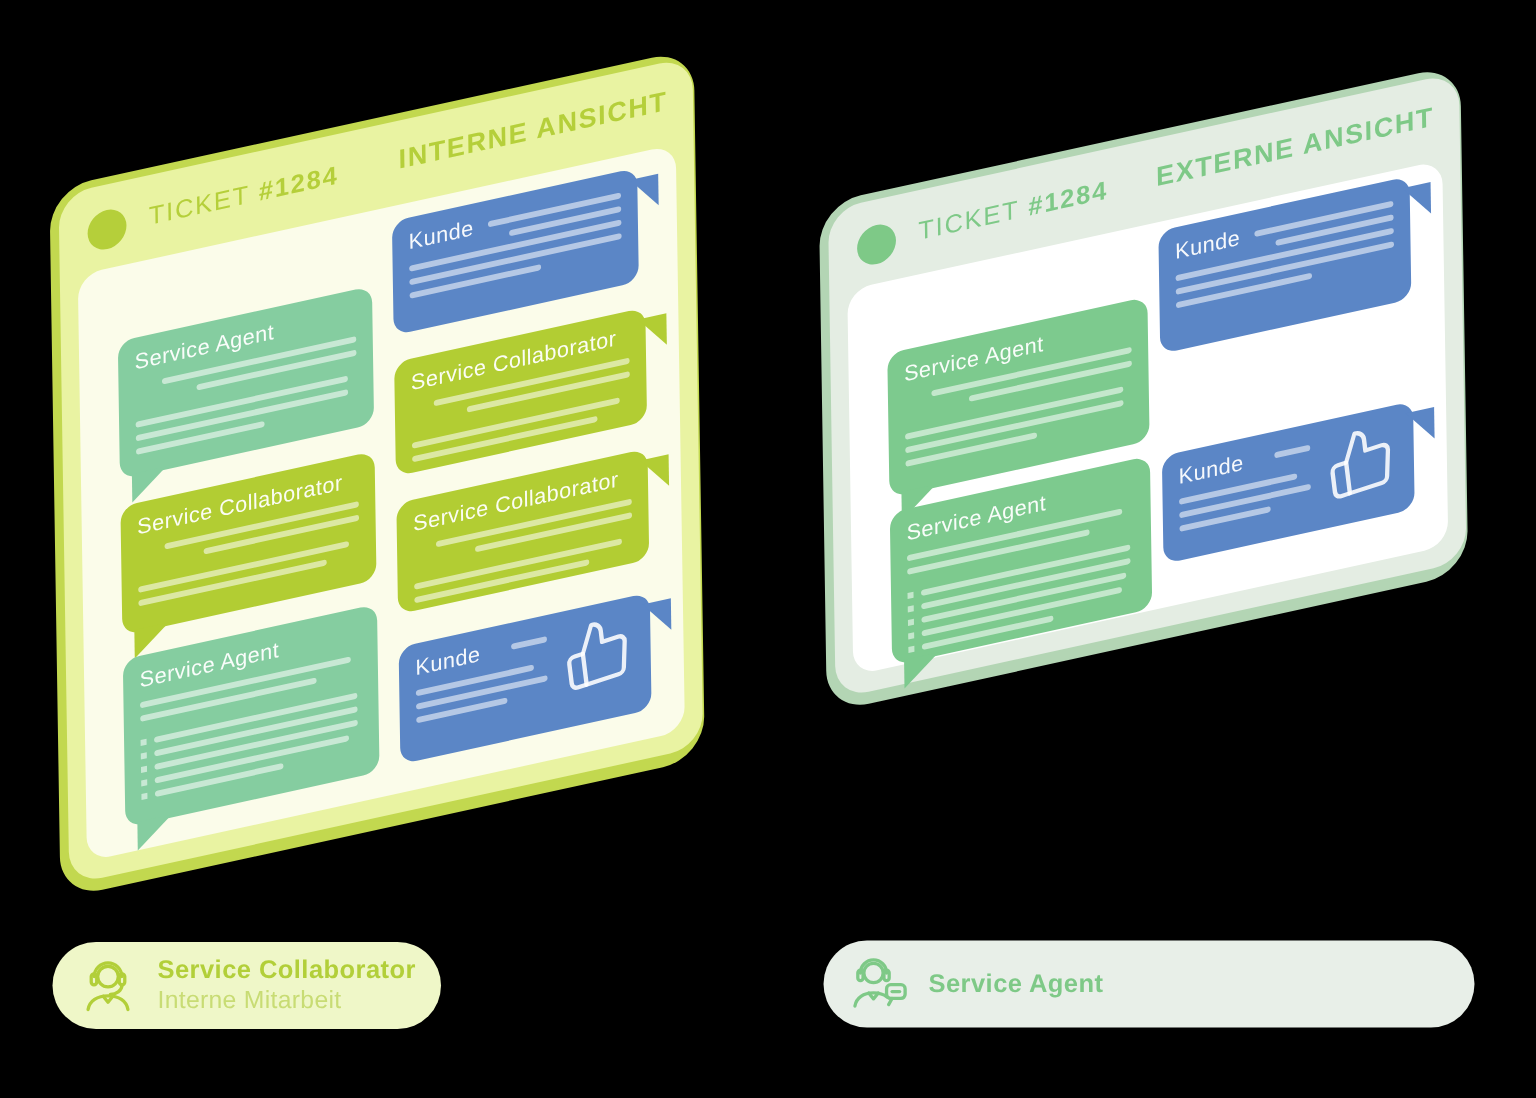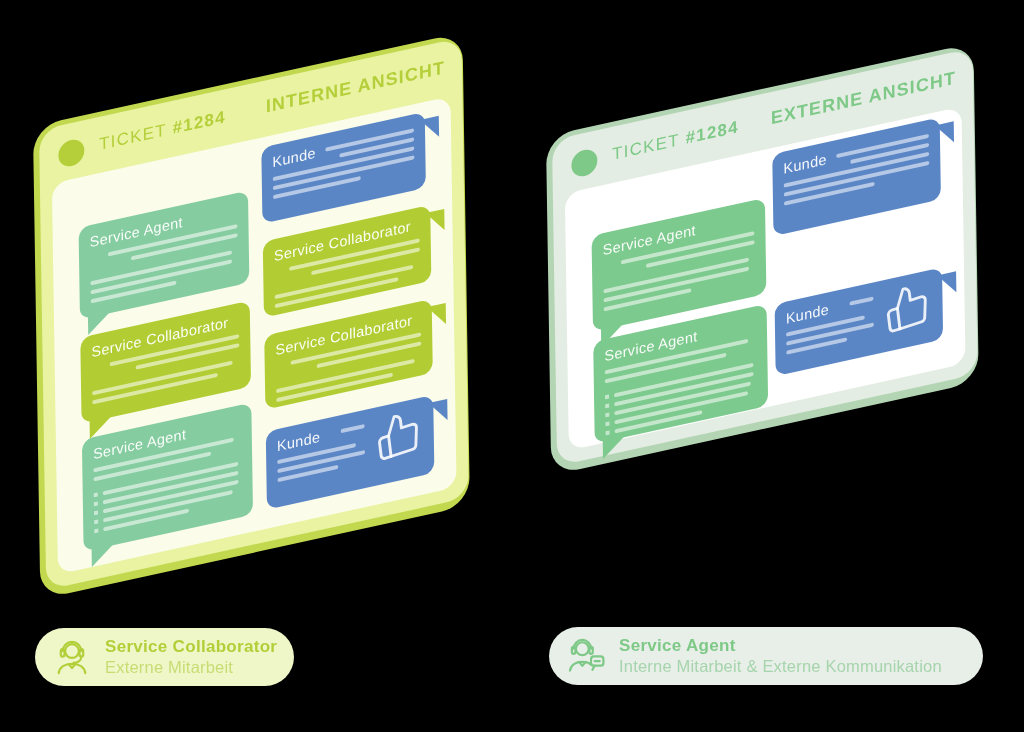--- a/index.html
+++ b/index.html
@@ -349,37 +349,36 @@
         <path d="M14 17.5a10 10 0 0 1 20 0"></path>
         <rect x="11.8" y="15.5" width="4" height="8" rx="2"></rect>
         <rect x="32.2" y="15.5" width="4" height="8" rx="2"></rect>
         <path d="M34.2 23.5c0 4.5-4.5 7-8.5 7"></path>
         <path d="M9.5 41.5c1-6.5 6.8-10 14.5-10s13.5 3.5 14.5 10"></path>
         <path d="M20.5 31.8l3.5 4.4 3.5-4.4"></path>
       </svg>
     </span>
     <span class="legend-text">
       <span class="legend-title">Service Collaborator</span>
-      <span class="legend-sub">Externe Mitarbeit</span>
+      <span class="legend-sub">Interne Mitarbeit</span>
     </span>
   </div>
 
   <div class="legend legend-right" style="--bg: #e8efe8; --accent: #7ec987; --sub: #a6d4ac;">
     <span class="legend-icon">
       <svg viewBox="0 0 48 48" fill="none" stroke="currentColor" stroke-width="2.4" stroke-linecap="round" stroke-linejoin="round">
         <circle cx="20" cy="16" r="7"></circle>
         <path d="M10.5 16a9.5 9.5 0 0 1 19 0"></path>
         <rect x="8.6" y="14" width="3.8" height="7.6" rx="1.9"></rect>
         <rect x="27.6" y="14" width="3.8" height="7.6" rx="1.9"></rect>
         <path d="M6.5 40c1-6 6.2-9.5 13.5-9.5 4 0 7.4 1 9.8 3"></path>
         <path d="M16.5 30.5l3.5 4.3 3.5-4.3"></path>
         <rect x="29.5" y="24.5" width="13.5" height="10" rx="3"></rect>
         <path d="M33.5 34.5l-2.5 4.5"></path>
         <path d="M33.5 29.5h5.5"></path>
       </svg>
     </span>
     <span class="legend-text">
       <span class="legend-title">Service Agent</span>
-      <span class="legend-sub">Interne Mitarbeit &amp; Externe Kommunikation</span>
     </span>
   </div>
 
 </div>
 
 </body></html>

